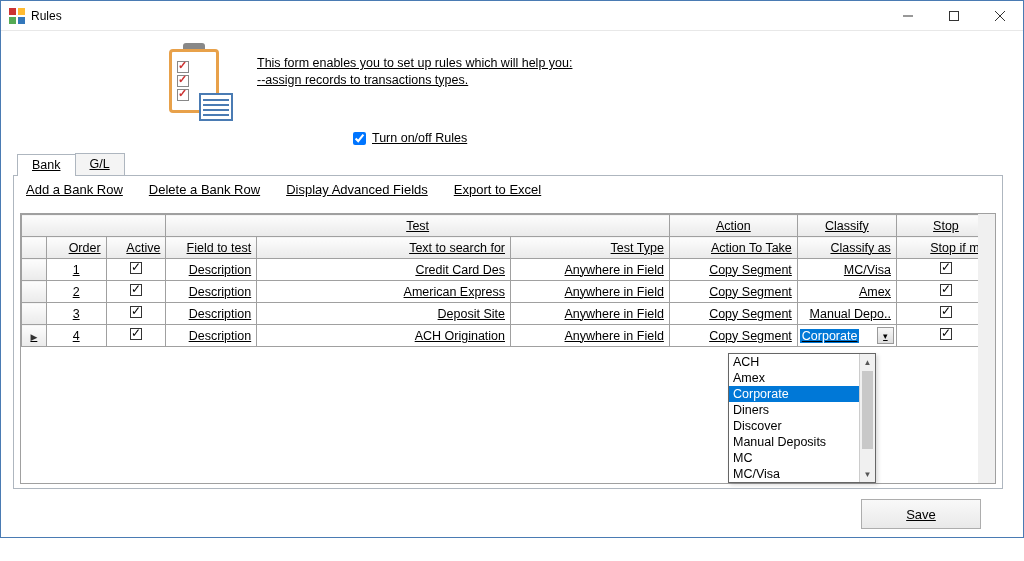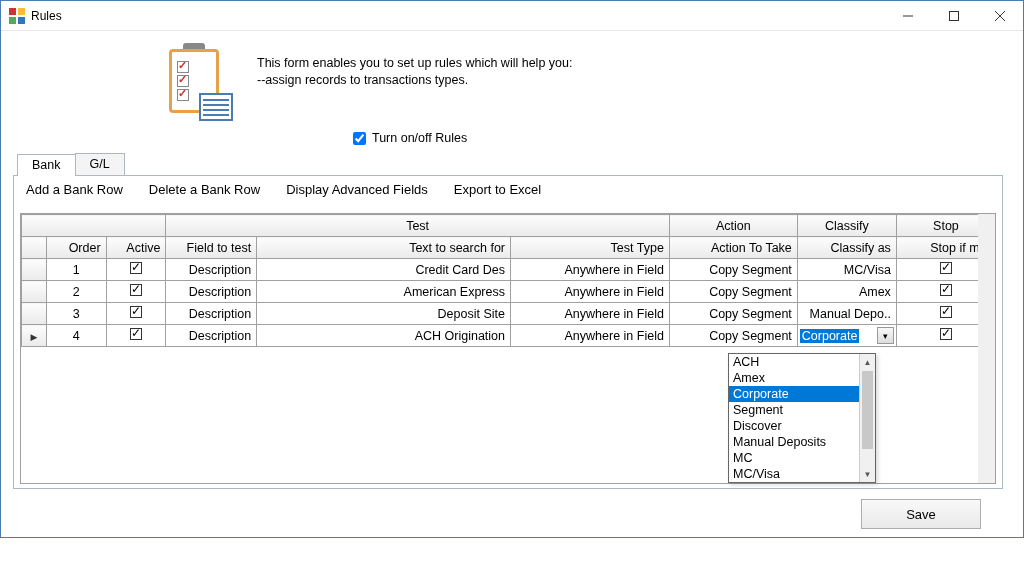--- a/index.html
+++ b/index.html
@@ -7,21 +7,21 @@
   .window { width: 1024px; height: 538px; border: 1px solid #4a7bb3; position: relative; background: #fff; }
   .titlebar { height: 30px; display: flex; align-items: center; padding: 0 0 0 8px; background: #fff; border-bottom: 1px solid #e8e8e8; }
   .titlebar .app-icon { width: 16px; height: 16px; margin-right: 6px; position: relative; }
   .titlebar .app-icon::before { content:""; position:absolute; left:0; top:0; width:7px; height:7px; background:#c33; }
   .titlebar .app-icon::after { content:""; position:absolute; right:0; top:0; width:7px; height:7px; background:#fb3; box-shadow: -9px 9px 0 #5a5, 0 9px 0 #37b; }
   .titlebar .title { flex: 1; font-size: 12px; }
   .titlebar .win-btns { display: flex; height: 100%; }
   .titlebar .win-btn { width: 46px; display:flex; align-items:center; justify-content:center; color:#333; cursor:default; }
   .titlebar .win-btn svg { display:block; }
 
-  .content { padding: 8px 12px 0 12px; }
+  .content { padding: 8px 12px 0 12px; text-decoration: underline; }
   .intro { display:flex; align-items:flex-start; gap: 24px; padding: 4px 0 4px 150px; }
   .clipboard-icon { width:70px; height:78px; position:relative; flex:0 0 70px; }
   .clipboard-icon .cb-body { position:absolute; left:6px; top:6px; width:50px; height:64px; background:#fff; border:3px solid #e8a14a; border-radius:4px; }
   .clipboard-icon .cb-clip { position:absolute; left:20px; top:0; width:22px; height:14px; background:#888; border-radius:3px 3px 0 0; }
   .clipboard-icon .cb-check { position:absolute; left:14px; width:28px; height:10px; }
   .clipboard-icon .cb-check::before { content:""; position:absolute; left:0; top:0; width:10px; height:10px; border:1px solid #888; background:#fff; }
   .clipboard-icon .cb-check::after { content:"✓"; position:absolute; left:1px; top:-2px; color:#c33; font-size:11px; font-weight:bold; }
   .clipboard-icon .cb-sheet { position:absolute; right:0; bottom:0; width:34px; height:28px; background:#fff; border:2px solid #4a7bb3; }
   .clipboard-icon .cb-sheet::before { content:""; position:absolute; left:2px; right:2px; top:4px; height:2px; background:#4a7bb3; box-shadow: 0 5px 0 #4a7bb3, 0 10px 0 #4a7bb3, 0 15px 0 #4a7bb3; }
   .intro-text { font-size:12.5px; line-height:1.35; padding-top:12px; }
@@ -231,21 +231,21 @@
           <div class="grid-body-pad"></div>
         </div>
         <div class="grid-scroll"></div>
 
         <div class="dropdown" id="dd" style="left:714px; top:140px; width:148px;">
           <div class="dropdown-inner">
             <div class="dd-list" id="dd-list">
                 <div class="dd-item">ACH</div>
                 <div class="dd-item">Amex</div>
                 <div class="dd-item sel">Corporate</div>
-                <div class="dd-item">Segment</div>
+                <div class="dd-item">Diners</div>
                 <div class="dd-item">Discover</div>
                 <div class="dd-item">Manual Deposits</div>
                 <div class="dd-item">MC</div>
                 <div class="dd-item">MC/Visa</div>
               </div>
             <div class="dd-scroll">
               <div class="up">▲</div>
               <div class="thumb"></div>
               <div class="down">▼</div>
             </div>

